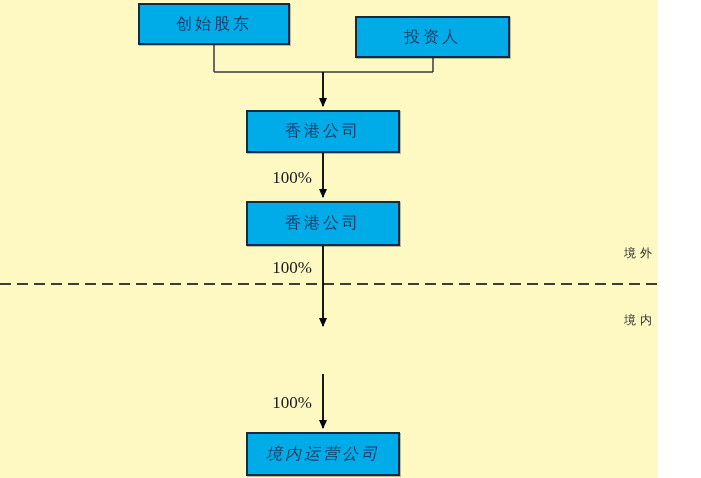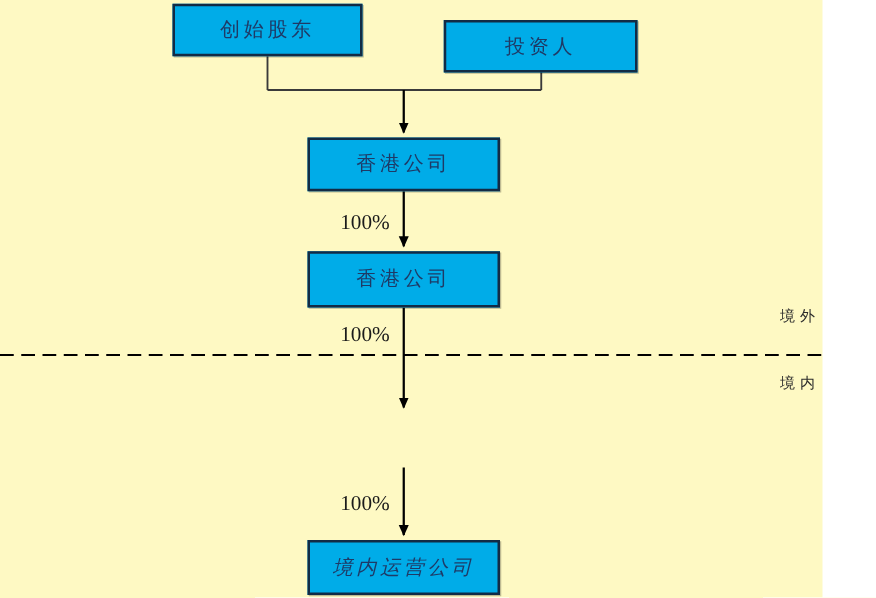--- a/index.html
+++ b/index.html
@@ -93,15 +93,15 @@
   <div class="node" style="left:246px; top:432px; width:154px; height:44px;font-style:italic;">境内运营公司</div>
 
   <div class="edge-label" style="left:270px; top:168px;">100%</div>
 
   <div class="edge-label" style="left:270px; top:258px;">100%</div>
 
   <div class="edge-label" style="left:270px; top:393px;">100%</div>
 
   <div class="region-label" style="left:624px; top:245px;">境外</div>
 
-  <div class="region-label" style="left:624px; top:298px;">境内</div>
+  <div class="region-label" style="left:624px; top:312px;">境内</div>
 
 </div>
 
 </body></html>

